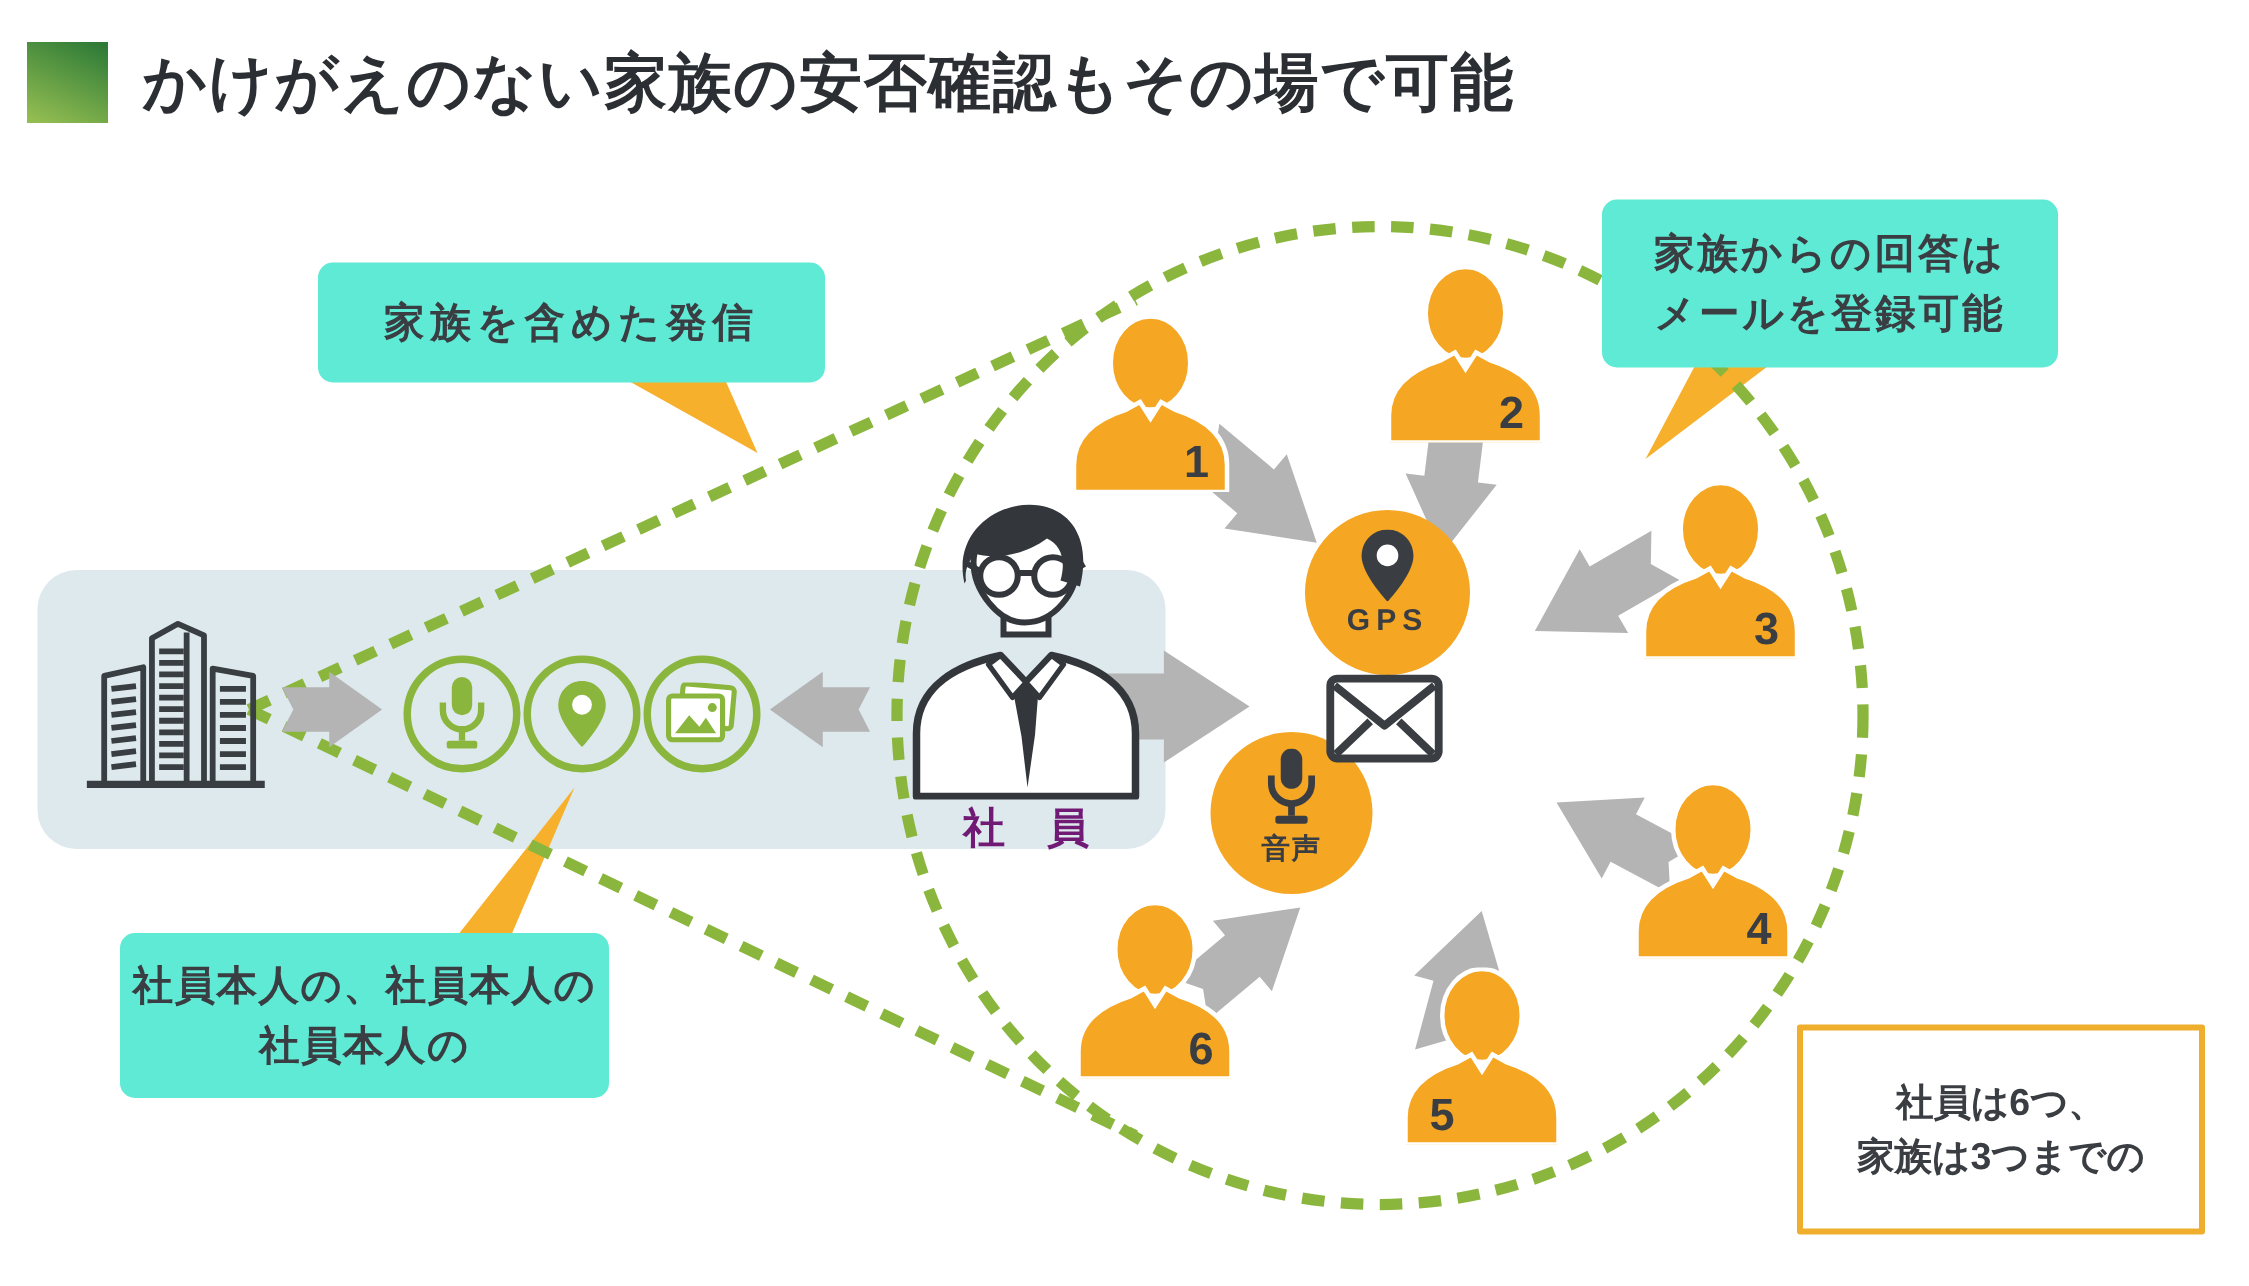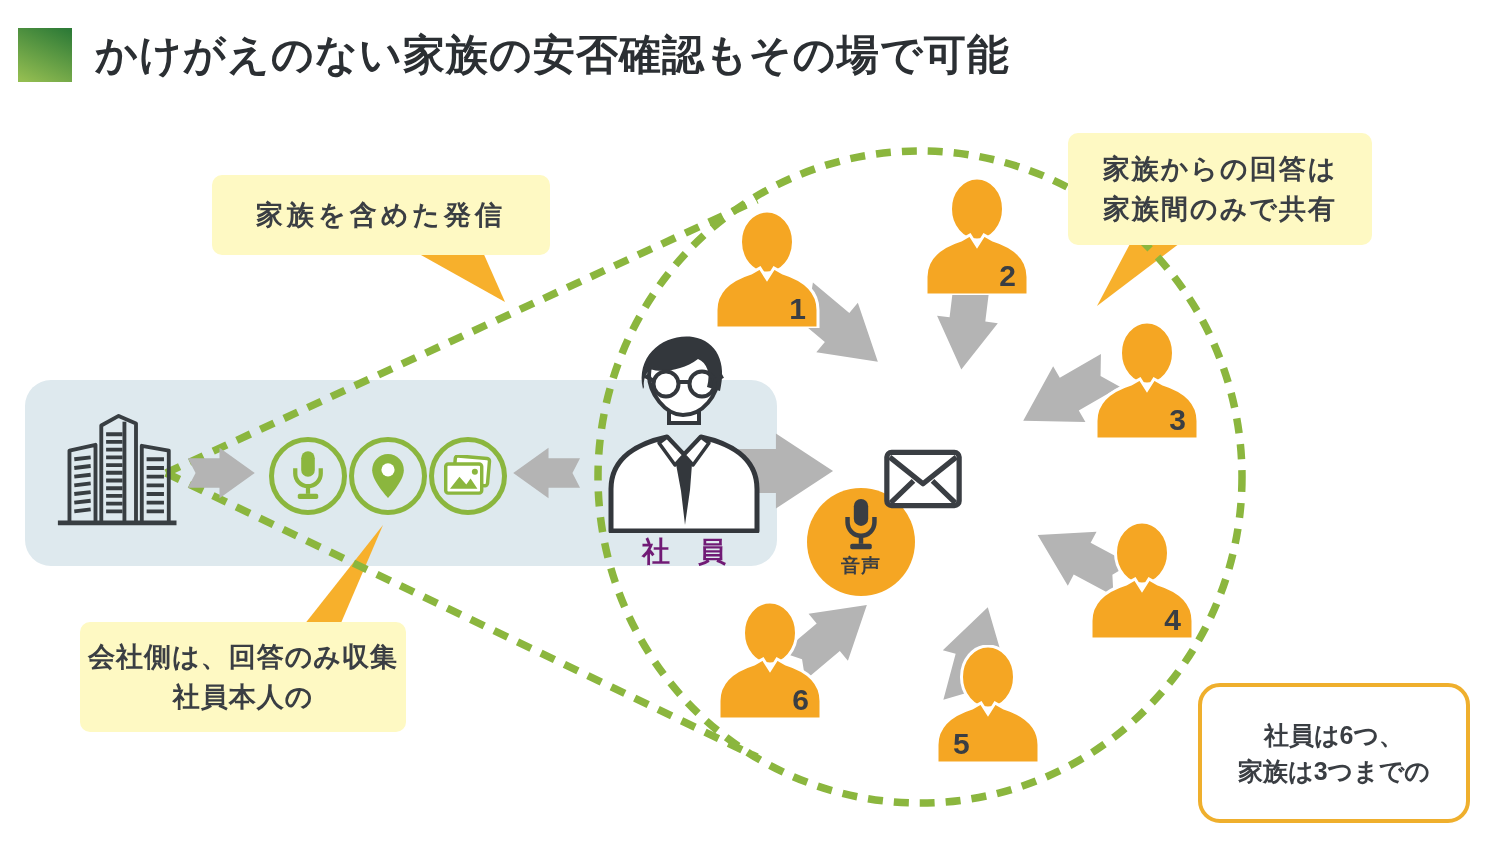--- a/index.html
+++ b/index.html
@@ -17,29 +17,29 @@
   .band{left:25px;top:380px;width:752px;height:186px;background:#DEE9EE;border-radius:26px;}
   
   .ring{width:78px;height:78px;border:5px solid #8BB63E;border-radius:50%;
     box-sizing:border-box;display:flex;align-items:center;justify-content:center;color:#8BB63E;}
   
   .hub-circle{background:#F5A623;border-radius:50%;display:flex;flex-direction:column;
     align-items:center;justify-content:flex-start;color:#3A3E43;}
   .hub-label{font-weight:bold;font-size:19px;letter-spacing:1px;margin-top:2px;}
   .gps-label{letter-spacing:4px;font-size:20px;}
   
-  .callout{background:#fef9c3;border-radius:10px;color:#3A3E43;font-weight:bold;
+  .callout{background:#5eead4;border-radius:10px;color:#3A3E43;font-weight:bold;
     display:flex;flex-direction:column;align-items:center;justify-content:center;
     text-align:center;line-height:1.5;}
   .co-tl{left:212px;top:175px;width:338px;height:80px;font-size:27px;letter-spacing:4px;align-items:center;}
   .co-tr{left:1068px;top:133px;width:304px;height:112px;font-size:27px;letter-spacing:2px;}
   .co-bl{left:80px;top:622px;width:326px;height:110px;font-size:27px;letter-spacing:1px;}
   
   .note-box{left:1198px;top:683px;width:272px;height:140px;background:#fff;
-    border:4px solid #EFAF2D;border-radius:22px;box-sizing:border-box;
+    border:4px solid #EFAF2D;border-radius:2px;box-sizing:border-box;
     display:flex;flex-direction:column;align-items:center;justify-content:center;
     font-size:25px;font-weight:bold;line-height:1.45;text-align:center;}
   
   .member{width:110px;height:118px;}
   .member .num{position:absolute;bottom:2px;right:16px;font-size:30px;font-weight:bold;color:#3A3E43;}
   .member.num-left .num{right:auto;left:20px;}
   .employee{left:598px;top:333px;width:172px;height:232px;}
   .employee-label{position:absolute;left:0;top:200px;width:172px;text-align:center;
     font-size:28px;font-weight:bold;color:#701a75;}
 </style>
@@ -172,20 +172,27 @@
       </svg>
     <span class="num">5</span>
   </div>
   <div class="abs member" style="left:715px;top:601px;">
     <svg width="110" height="118">
         <use href="#person"></use>
       </svg>
     <span class="num">6</span>
   </div>
 
+  <div class="abs hub-circle" style="left:870px;top:340px;width:110px;height:110px;">
+    <svg style="margin-top:13px" width="36" height="48" viewBox="0 0 36 50">
+      <path d="M18,0 C8,0 0,8 0,18.5 C0,31 18,50 18,50 C18,50 36,31 36,18.5 C36,8 28,0 18,0 Z" fill="#3A3E43"></path>
+      <circle cx="18" cy="18" r="7.5" fill="#fff"></circle>
+    </svg>
+    <div class="hub-label gps-label">GPS</div>
+  </div>
 
   <div class="abs hub-circle" style="left:807px;top:488px;width:108px;height:108px;color:#3A3E43;text-align:right;">
     <svg style="margin-top:11px" width="36" height="52" viewBox="0 0 40 58">
       <rect x="12" y="0" width="16" height="30" rx="8" fill="#3A3E43"></rect>
       <path d="M5,20 v6 a15,15 0 0 0 30,0 v-6" fill="none" stroke="#3A3E43" stroke-width="5"></path>
       <rect x="17.5" y="42" width="5" height="8" fill="#3A3E43"></rect>
       <rect x="8" y="50" width="24" height="6" rx="2" fill="#3A3E43"></rect>
     </svg>
     <div class="hub-label">音声</div>
   </div>
@@ -195,24 +202,24 @@
     <rect x="3" y="3" width="76" height="56" rx="5" fill="#fff" stroke="#3A3E43" stroke-width="5.5"></rect>
     <path d="M6,8 L41,36 L76,8" fill="none" stroke="#3A3E43" stroke-width="5.5" stroke-linejoin="round"></path>
     <path d="M7,56 L31,33 M75,56 L51,33" fill="none" stroke="#3A3E43" stroke-width="5.5"></path>
   </svg>
 
   <div class="abs callout co-tl">
     <span>家族を含めた発信</span>
   </div>
   <div class="abs callout co-tr">
     <span>家族からの回答は</span>
-    <span>家族間のみで共有</span>
+    <span>メールを登録可能</span>
   </div>
   <div class="abs callout co-bl">
-    <span>会社側は、回答のみ収集</span>
+    <span>社員本人の、社員本人の</span>
     <span>社員本人の</span>
   </div>
 
   <div class="abs note-box">
     <span>社員は6つ、</span>
     <span>家族は3つまでの</span>
   </div>
 
 </div>
 

